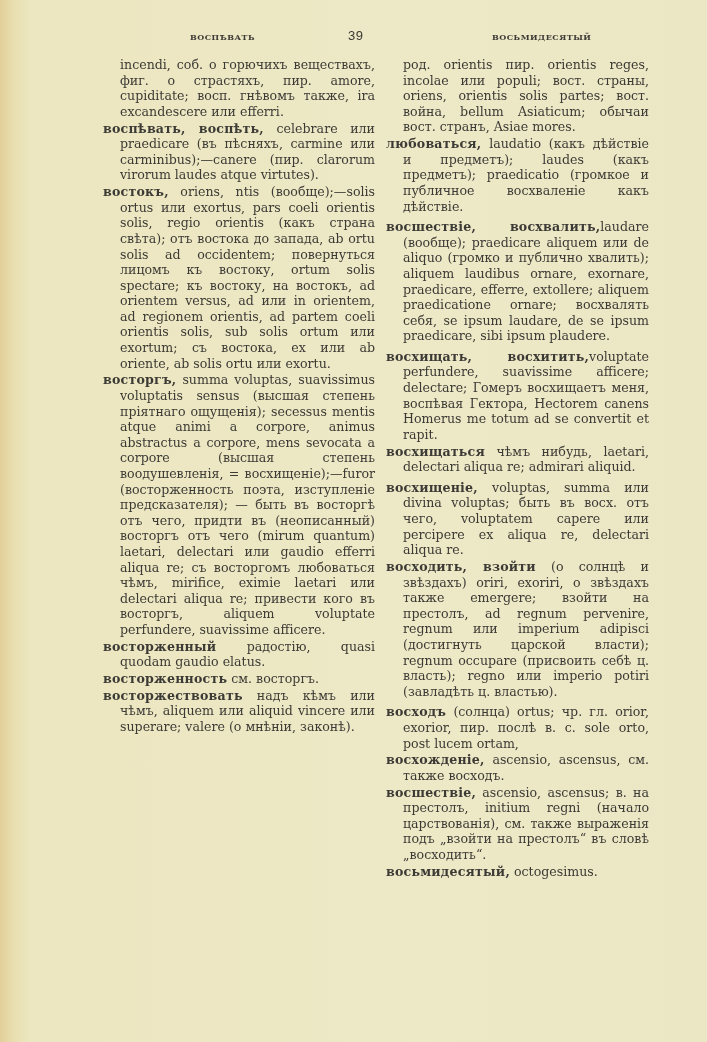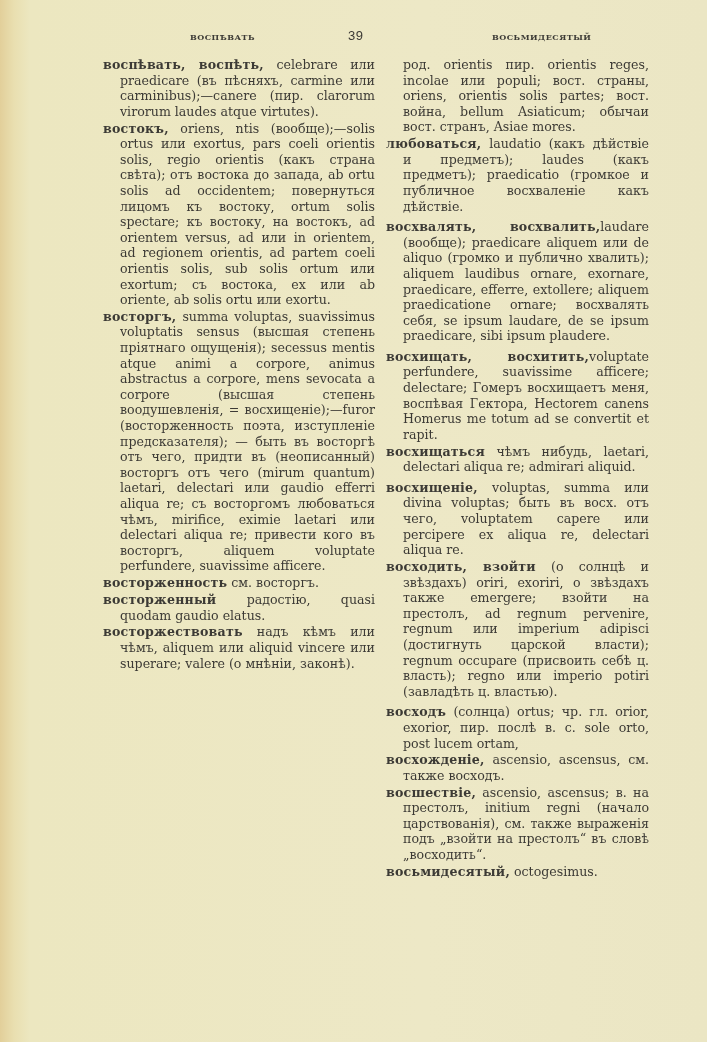--- a/index.html
+++ b/index.html
@@ -34,32 +34,33 @@
 <body>
 
 <div class="page">
   <div class="header">
     <span class="hdr-left">воспѣвать</span>
     <span class="hdr-num">39</span>
     <span class="hdr-right">восьмидесятый</span>
   </div>
 
   <div class="col col-left">
+    <p class="entry cont"><span class="hw"></span><span>incendi, соб. о горючихъ веществахъ, фиг. о страстяхъ, пир. amore, cupiditate; восп. гнѣвомъ также, ira excandescere или efferri.</span></p>
     <p class="entry"><span class="hw">воспѣвать, воспѣть,</span><span> celebrare или praedicare (въ пѣсняхъ, carmine или carminibus);—canere (пир. clarorum virorum laudes atque virtutes).</span></p>
     <p class="entry"><span class="hw">востокъ,</span><span> oriens, ntis (вообще);—solis ortus или exortus, pars coeli orientis solis, regio orientis (какъ страна свѣта); отъ востока до запада, ab ortu solis ad occidentem; повернуться лицомъ къ востоку, ortum solis spectare; къ востоку, на востокъ, ad orientem versus, ad или in orientem, ad regionem orientis, ad partem coeli orientis solis, sub solis ortum или exortum; съ востока, ex или ab oriente, ab solis ortu или exortu.</span></p>
     <p class="entry"><span class="hw">восторгъ,</span><span> summa voluptas, suavissimus voluptatis sensus (высшая степень пріятнаго ощущенія); secessus mentis atque animi a corpore, animus abstractus a corpore, mens sevocata a corpore (высшая степень воодушевленія, = восхищеніе);—furor (восторженность поэта, изступленіе предсказателя); — быть въ восторгѣ отъ чего, придти въ (неописанный) восторгъ отъ чего (mirum quantum) laetari, delectari или gaudio efferri aliqua re; съ восторгомъ любоваться чѣмъ, mirifice, eximie laetari или delectari aliqua re; привести кого въ восторгъ, aliquem voluptate perfundere, suavissime afficere.</span></p>
+    <p class="entry"><span class="hw">восторженный</span><span> радостію, quasi quodam gaudio elatus.</span></p>
     <p class="entry"><span class="hw">восторженность</span><span> см. восторгъ.</span></p>
-    <p class="entry"><span class="hw">восторженный</span><span> радостію, quasi quodam gaudio elatus.</span></p>
     <p class="entry"><span class="hw">восторжествовать</span><span> надъ кѣмъ или чѣмъ, aliquem или aliquid vincere или superare; valere (о мнѣніи, законѣ).</span></p>
   </div>
 
   <div class="col col-right">
     <p class="entry cont"><span class="hw"></span><span>род. orientis пир. orientis reges, incolae или populi; вост. страны, oriens, orientis solis partes; вост. война, bellum Asiaticum; обычаи вост. странъ, Asiae mores.</span></p>
     <p class="entry"><span class="hw">любоваться,</span><span> laudatio (какъ дѣйствіе и предметъ); laudes (какъ предметъ); praedicatio (громкое и публичное восхваленіе какъ дѣйствіе.</span></p>
-    <p class="entry gap"><span class="hw">восхвалять, восхвалить,</span><span>laudare (вообще); praedicare aliquem или de aliquo (громко и публично хвалить); aliquem laudibus ornare, exornare, praedicare, efferre, extollere; aliquem praedicatione ornare; восхвалять себя, se ipsum laudare, de se ipsum praedicare, sibi ipsum plaudere.</span></p>
+    <p class="entry gap"><span class="hw">восшествіе, восхвалить,</span><span>laudare (вообще); praedicare aliquem или de aliquo (громко и публично хвалить); aliquem laudibus ornare, exornare, praedicare, efferre, extollere; aliquem praedicatione ornare; восхвалять себя, se ipsum laudare, de se ipsum praedicare, sibi ipsum plaudere.</span></p>
     <p class="entry gap"><span class="hw">восхищать, восхитить,</span><span>voluptate perfundere, suavissime afficere; delectare; Гомеръ восхищаетъ меня, воспѣвая Гектора, Hectorem canens Homerus me totum ad se convertit et rapit.</span></p>
     <p class="entry"><span class="hw">восхищаться</span><span> чѣмъ нибудь, laetari, delectari aliqua re; admirari aliquid.</span></p>
     <p class="entry gap"><span class="hw">восхищеніе,</span><span> voluptas, summa или divina voluptas; быть въ восх. отъ чего, voluptatem capere или percipere ex aliqua re, delectari aliqua re.</span></p>
     <p class="entry"><span class="hw">восходить, взойти</span><span> (о солнцѣ и звѣздахъ) oriri, exoriri, о звѣздахъ также emergere; взойти на престолъ, ad regnum pervenire, regnum или imperium adipisci (достигнуть царской власти); regnum occupare (присвоить себѣ ц. власть); regno или imperio potiri (завладѣть ц. властью).</span></p>
     <p class="entry gap"><span class="hw">восходъ</span><span> (солнца) ortus; чр. гл. orior, exorior, пир. послѣ в. с. sole orto, post lucem ortam,</span></p>
     <p class="entry"><span class="hw">восхожденіе,</span><span> ascensio, ascensus, см. также восходъ.</span></p>
     <p class="entry"><span class="hw">восшествіе,</span><span> ascensio, ascensus; в. на престолъ, initium regni (начало царствованія), см. также выраженія подъ „взойти на престолъ“ въ словѣ „восходить“.</span></p>
     <p class="entry"><span class="hw">восьмидесятый,</span><span> octogesimus.</span></p>
   </div>
 </div>

